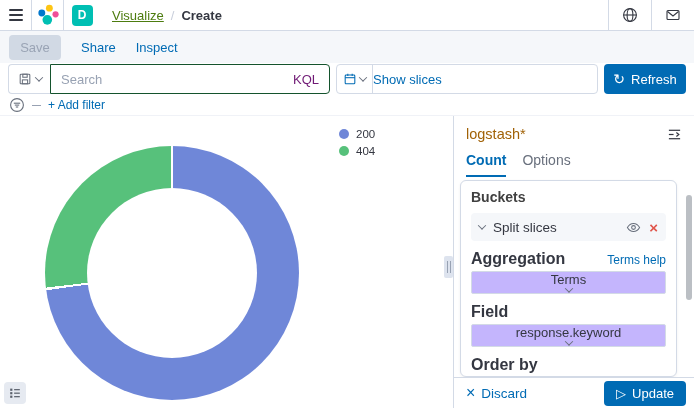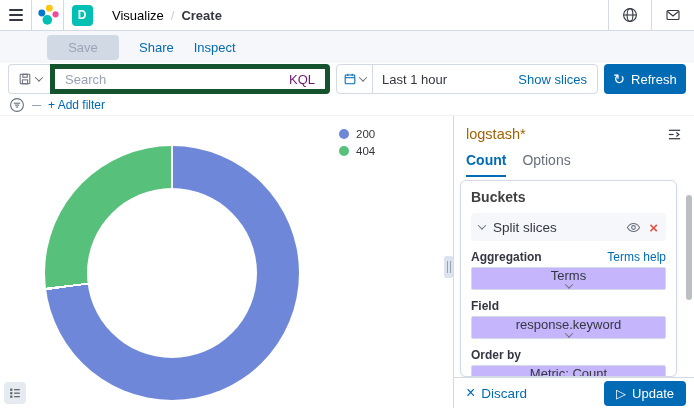--- a/index.html
+++ b/index.html
@@ -14,35 +14,35 @@
   
   .top-header { height:31px; border-bottom:1px solid #d3dae6; display:flex; align-items:center; background:#fff; }
   .hdr-sec { height:100%; display:flex; align-items:center; justify-content:center; }
   .hdr-div { width:1px; height:100%; background:#d3dae6; }
   .hamburger { width:31px; flex-direction:column; gap:3px; cursor:pointer; }
   .hamburger span { display:block; width:14px; height:2px; background:#343741; border-radius:1px; }
   .logo-sec { width:31px; }
   .badge-sec { width:36px; }
   .space-badge { width:21px; height:21px; border-radius:4px; background:#00bfb3; color:#fff; font-weight:bold; font-size:12px; display:flex; align-items:center; justify-content:center; }
   .breadcrumbs { display:flex; align-items:center; gap:7px; padding-left:12px; flex:1; font-size:13px; }
-  .crumb-link { color:#000000; cursor:pointer; }
+  .crumb-link { color:#4d7c0f; cursor:pointer;text-decoration:underline; }
   .crumb-sep { color:#c9cfdb; }
   .crumb-current { color:#343741; font-weight:600; }
   .hdr-icon-sec { width:42px; cursor:pointer; }
 
   
   .action-bar { height:32px; background:#f5f7fa; display:flex; align-items:center; padding-left:9px; }
-  .btn-disabled { width:72px; height:25px; background:#d1d9e4; color:#9aa4b5; border:none; border-radius:4px; font-size:13px; font-family:inherit;margin-left:38px; }
+  .btn-disabled { width:52px; height:25px; background:#d1d9e4; color:#9aa4b5; border:none; border-radius:4px; font-size:13px; font-family:inherit; }
   .link { color:#006bb4; cursor:pointer; font-size:13px; }
   .action-bar .link { margin-left:20px; }
 
   
   .query-bar { height:32px; background:#fff; display:flex; align-items:center; padding:0 8px; gap:6px; }
   .saveq-btn { width:42px; height:30px; border:1px solid #d3dae6; border-right:none; border-radius:4px 0 0 4px; background:#fff; display:flex; align-items:center; justify-content:center; gap:4px; cursor:pointer; }
-  .search-box { flex:1; height:30px; border:5px solid #14532d; border-radius:0 4px 4px 0; background:#fff; display:flex; align-items:center; padding:0 10px; }
+  .search-box { flex:1; height:30px; border:1px solid #14532d; border-radius:0 4px 4px 0; background:#fff; display:flex; align-items:center; padding:0 10px; }
   .search-box input { flex:1; border:none; outline:none; font-size:13px; font-family:inherit; color:#343741; background:transparent; }
   .search-box input::placeholder { color:#98a2b3; }
   .kql { color:#701a75; font-size:13px; cursor:pointer; }
   .date-box { width:262px; height:30px; border:1px solid #d3dae6; border-radius:4px; background:#fff; display:flex; align-items:center; }
   .cal-btn { width:36px; height:100%; border-right:1px solid #d3dae6; display:flex; align-items:center; justify-content:center; gap:3px; cursor:pointer; }
   .time-text { padding-left:9px; flex:1; font-size:13px; cursor:pointer; }
   .show-dates { padding-right:10px; font-size:13px; }
   .refresh-btn { width:82px; height:30px; background:#006bb4; color:#fff; border:none; border-radius:4px; font-size:13px; font-family:inherit; display:flex; align-items:center; justify-content:center; gap:6px; cursor:pointer; }
   .refresh-glyph { font-size:14px; line-height:1; }
 
@@ -75,21 +75,21 @@
   .tabs { display:flex; gap:16px; padding:10px 12px 0 12px; }
   .tab { font-size:14px; color:#69707d; padding-bottom:7px; cursor:pointer; }
   .tab.active { color:#006bb4; font-weight:600; border-bottom:2px solid #006bb4; }
 
   .card { position:absolute; left:6px; top:64px; width:217px; height:197px; background:#fff; border:1px solid #d3dae6; border-radius:6px; box-shadow:0 1px 3px rgba(0,0,0,0.06); padding:8px 10px; overflow:hidden; }
   .card-title { font-size:14px; font-weight:bold; color:#404040; }
   .accordion-row { margin-top:8px; height:28px; background:#f5f7fa; border-radius:4px; display:flex; align-items:center; padding:0 8px; gap:8px; cursor:pointer; }
   .accordion-label { font-size:13.5px; color:#343741; flex:1; }
   .x-icon { color:#e0564c; font-size:15px; font-weight:bold; line-height:1; cursor:pointer; }
   .form-label-row { margin-top:9px; display:flex; justify-content:space-between; align-items:baseline; }
-  .form-label { font-size:12px; font-weight:bold; color:#343741; }
+  .form-label { font-size:16px; font-weight:bold; color:#343741; }
   .help-link { font-size:12px; }
   .select { margin-top:3px; height:23px; background:#c4b5fd; border:1px solid #d3dae6; border-radius:2px; display:flex; align-items:center; padding:0 8px; cursor:pointer;flex-direction:column; }
   .select span { flex:1; font-size:13px; color:#343741; }
 
   .chev { display:inline-block; width:6px; height:6px; border-right:1.6px solid #69707d; border-bottom:1.6px solid #69707d; transform:rotate(45deg) translate(-1px,-1px); }
 
   .panel-scrollthumb { position:absolute; right:2px; top:79px; width:6px; height:105px; background:rgba(105,112,125,0.45); border-radius:3px; cursor:pointer; }
 
   .panel-footer { position:absolute; left:0; bottom:0; width:240px; height:31px; border-top:1px solid #d3dae6; background:#fff; display:flex; align-items:center; justify-content:space-between; padding:0 8px 0 12px; }
   .discard { display:flex; align-items:center; gap:6px; font-size:13.5px; }
@@ -164,21 +164,20 @@
   <div class="date-box">
     <div class="cal-btn">
       <svg width="14" height="14" viewBox="0 0 16 16">
         <rect x="2.5" y="3.5" width="11" height="10" rx="1" fill="none" stroke="#006bb4" stroke-width="1.2"></rect>
         <line x1="2.5" y1="6.5" x2="13.5" y2="6.5" stroke="#006bb4" stroke-width="1.2"></line>
         <line x1="5.5" y1="2" x2="5.5" y2="4.5" stroke="#006bb4" stroke-width="1.2"></line>
         <line x1="10.5" y1="2" x2="10.5" y2="4.5" stroke="#006bb4" stroke-width="1.2"></line>
       </svg>
       <span class="chev"></span>
     </div>
-    <span class="time-text">Last 1 hour</span>
     <span class="link show-dates">Show slices</span>
   </div>
   <button class="refresh-btn">
     <span class="refresh-glyph">↻</span>
     <span>Refresh</span>
   </button>
 </div>
 
 <div class="filter-bar">
   <svg width="16" height="16" viewBox="0 0 16 16">

